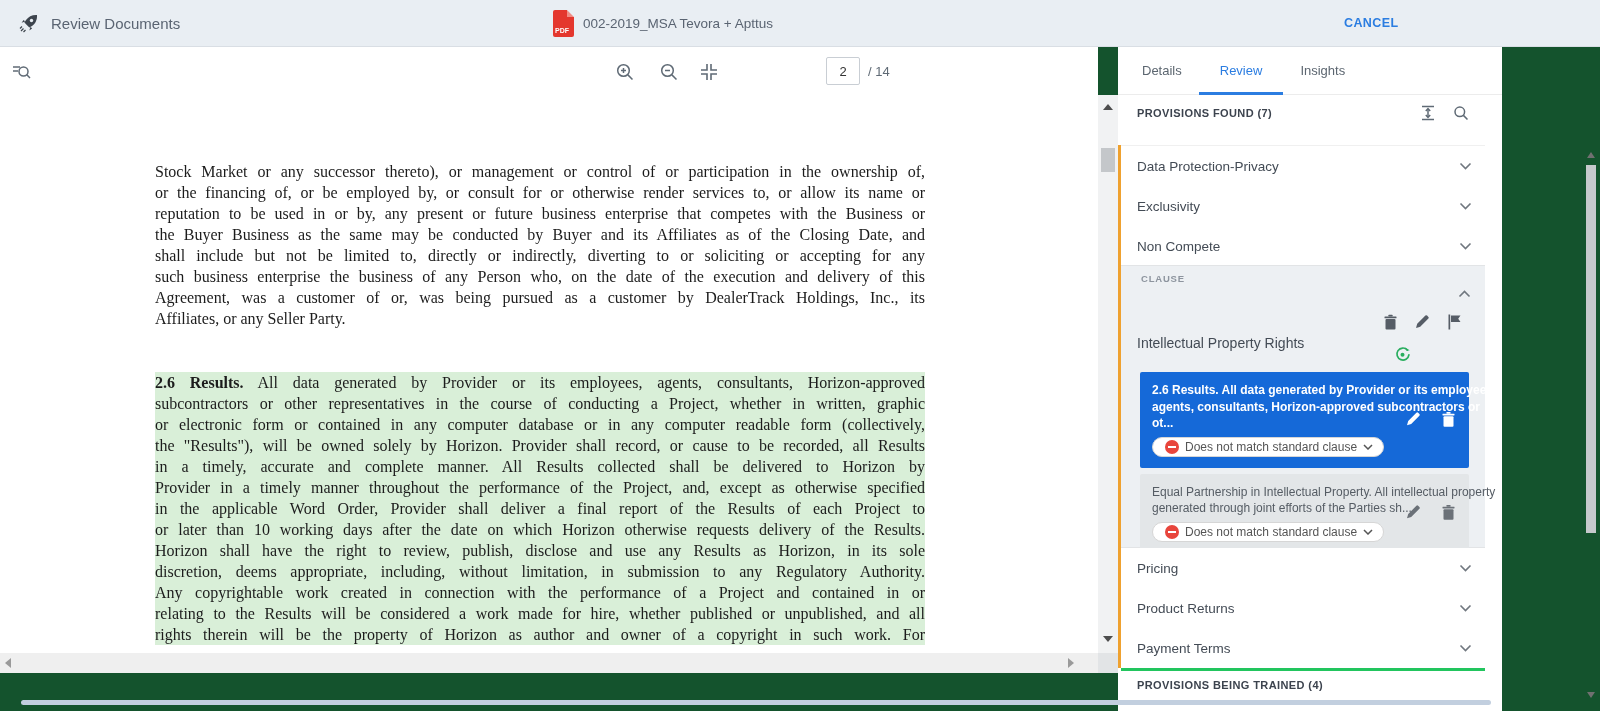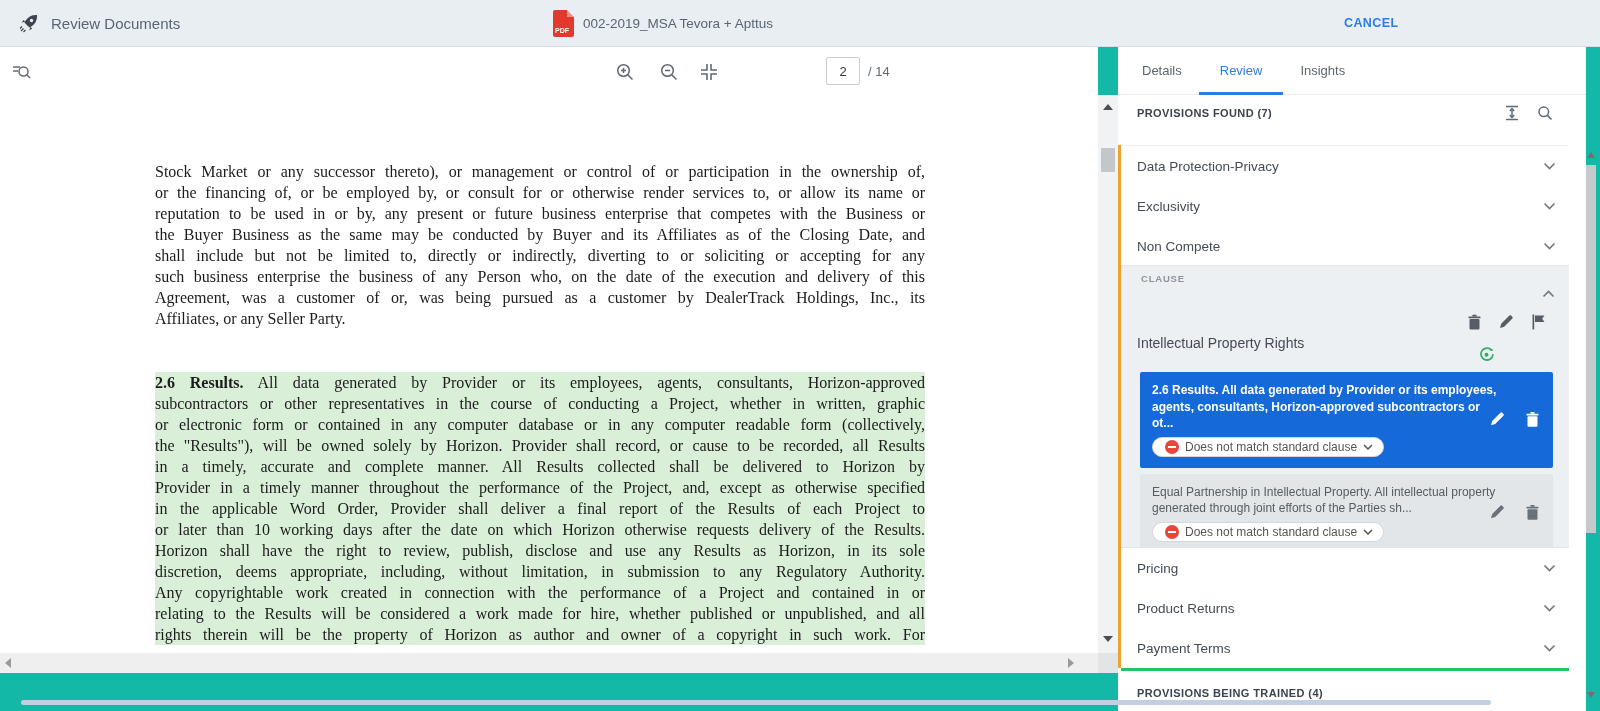--- a/index.html
+++ b/index.html
@@ -1,17 +1,17 @@
 <!DOCTYPE html>
 <html style="--accent: #2b7de1; --orange: #efa12f; --card-blue: #1569d8; --highlight-green: #d9efd8; --status-red: #e8453c; --train-green: #2aae5f;"><head>
 <meta charset="utf-8">
 <style>
   html,body { margin:0; padding:0; background:#fff; }
   * { box-sizing:border-box; }
-  .screen { position:relative; width:1600px; height:711px; background:#14b8a6; overflow:hidden;
+  .screen { position:relative; width:1600px; height:711px; background:#14532d; overflow:hidden;
             font-family:"Liberation Sans", sans-serif; }
 
   
   .topbar { position:absolute; left:0; top:0; width:1600px; height:47px;
             background:#e9eef3; border-bottom:1px solid #d9dee4; }
   .topbar-left { position:absolute; left:18px; top:0; height:46px; display:flex; align-items:center; gap:11px; }
   .app-title { font-size:15px; color:#5a6472; }
   .topbar-center { position:absolute; left:553px; top:0; height:46px; display:flex; align-items:center; gap:9px; }
   .doc-name { font-size:13.5px; color:#5a6472; }
   .pdf-icon { width:21px; height:27px; background:#e4372e; border-radius:2px; position:relative; }
@@ -47,21 +47,21 @@
   .tri-right { top:5px; left:1068px; border-top:5px solid transparent; border-bottom:5px solid transparent; border-left:6px solid #9a9a9a; }
 
   
   .pl-scroll { position:absolute; left:1098px; top:95px; width:20px; height:558px; background:#f1f2f3; }
   .pl-up   { position:absolute; left:5px; top:9px;  border-left:5px solid transparent; border-right:5px solid transparent; border-bottom:6px solid #4d4d4d; width:0; height:0; }
   .pl-thumb{ position:absolute; left:3px; top:53px; width:14px; height:24px; background:#c4c7ca; }
   .pl-down { position:absolute; left:5px; top:541px; border-left:5px solid transparent; border-right:5px solid transparent; border-top:6px solid #4d4d4d; width:0; height:0; }
   .pl-corner { position:absolute; left:1098px; top:653px; width:20px; height:20px; background:#e2e4e6; }
 
   
-  .panel { position:absolute; left:1118px; top:47px; width:468px; height:664px; background:#fff; }
+  .panel { position:absolute; left:1118px; top:47px; width:384px; height:664px; background:#fff; }
   .tabs { position:relative; height:48px; display:flex; align-items:stretch; padding-left:24px; gap:38px;
           border-bottom:1px solid #ececec; }
   .tab { display:flex; align-items:center; font-size:13px; color:#5c6670; position:relative; cursor:pointer; }
   .tab.active { color:var(--accent); }
   .tab.active::after { content:''; position:absolute; left:-21px; right:-21px; bottom:-1px; height:3px; background:var(--accent); }
 
   .p-header-title { position:absolute; left:19px; top:60px; font-size:11px; font-weight:bold; color:#3c434e; letter-spacing:.4px; }
   .ph-icons { position:absolute; right:33px; top:58px; display:flex; gap:17px; }
   .ph-icons > span { cursor:pointer; }
 
@@ -87,21 +87,21 @@
   .card.selected { background:var(--card-blue); }
   .card.selected .card-text { color:#fff; font-weight:600; }
   .card-icons { position:absolute; right:13px; top:50%; transform:translateY(-55%); display:flex; gap:20px; color:#6b7178; }
   .card-icons > span { cursor:pointer; }
   .card.selected .card-icons { color:#fff; }
   .status-pill { display:inline-flex; align-items:center; gap:6px; background:#fff; border:1px solid #d6d6d6;
                  border-radius:13px; padding:2px 10px 2px 12px; font-size:12px; color:#555; margin-top:5px; cursor:pointer; }
   .no-entry { width:14px; height:14px; border-radius:50%; background:var(--status-red); position:relative; flex:none; }
   .no-entry::after { content:''; position:absolute; left:3px; right:3px; top:6px; height:2px; background:#fff; }
 
-  .trained-header { position:absolute; left:19px; top:632px; font-size:11px; font-weight:bold; color:#3c434e; letter-spacing:.4px;margin-top:8px; }
+  .trained-header { position:absolute; left:19px; top:632px; font-size:11px; font-weight:bold; color:#3c434e; letter-spacing:.4px; }
 
   
   .fr-scroll { position:absolute; left:1583px; top:95px; width:17px; height:616px; }
   .fr-up   { position:absolute; left:4px; top:57px;  border-left:4.5px solid transparent; border-right:4.5px solid transparent; border-bottom:6px solid #707070; width:0; height:0; }
   .fr-thumb{ position:absolute; left:3px; top:70px; width:10px; height:368px; background:#c6c9cc; }
   .fr-down { position:absolute; left:4px; top:597px; border-left:4.5px solid transparent; border-right:4.5px solid transparent; border-top:6px solid #707070; width:0; height:0; }
 
   .bottom-strip { position:absolute; left:21px; top:700px; width:1470px; height:5px; background:#c2cfdf; border-radius:3px; }
 
   svg { display:block; }

